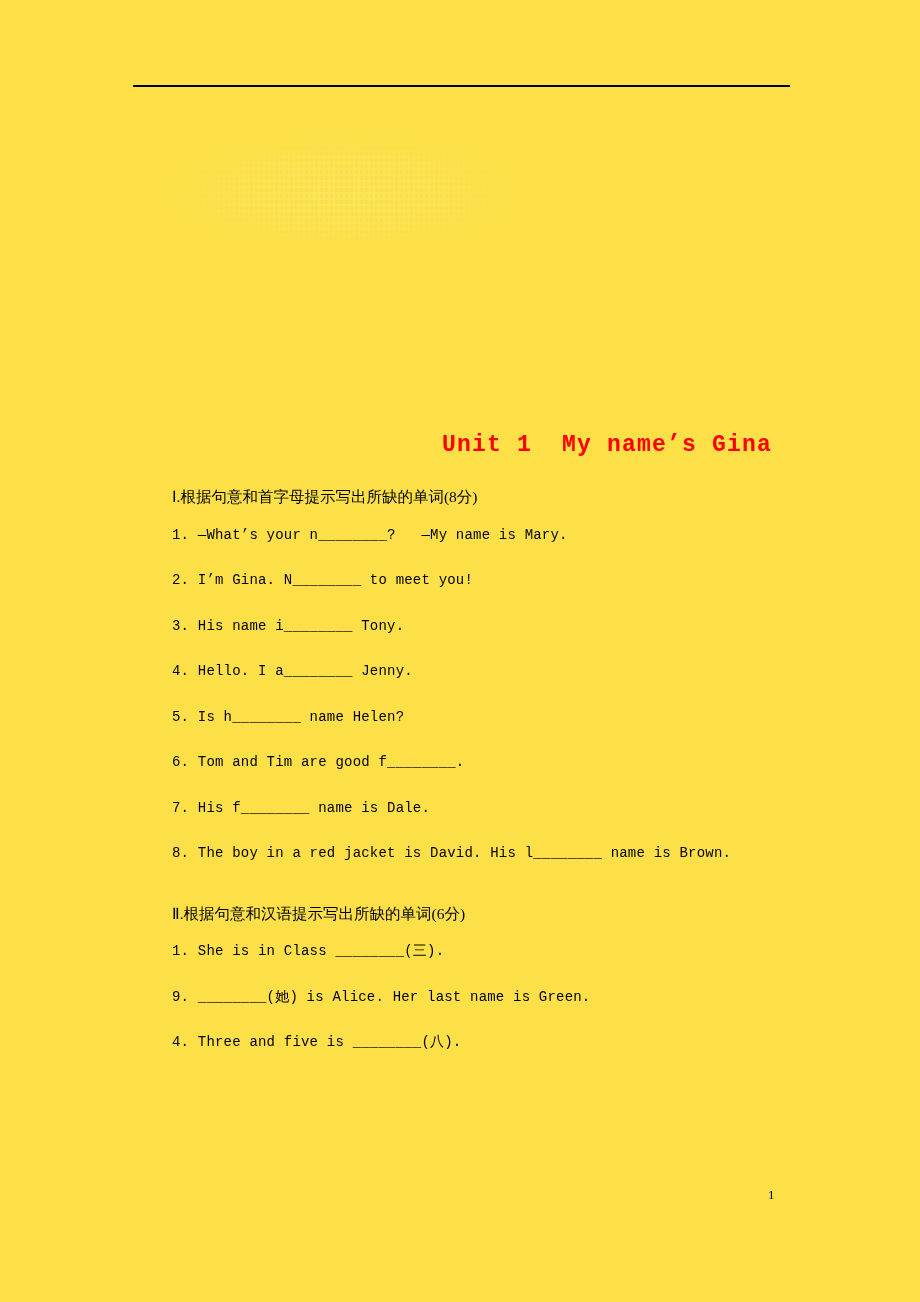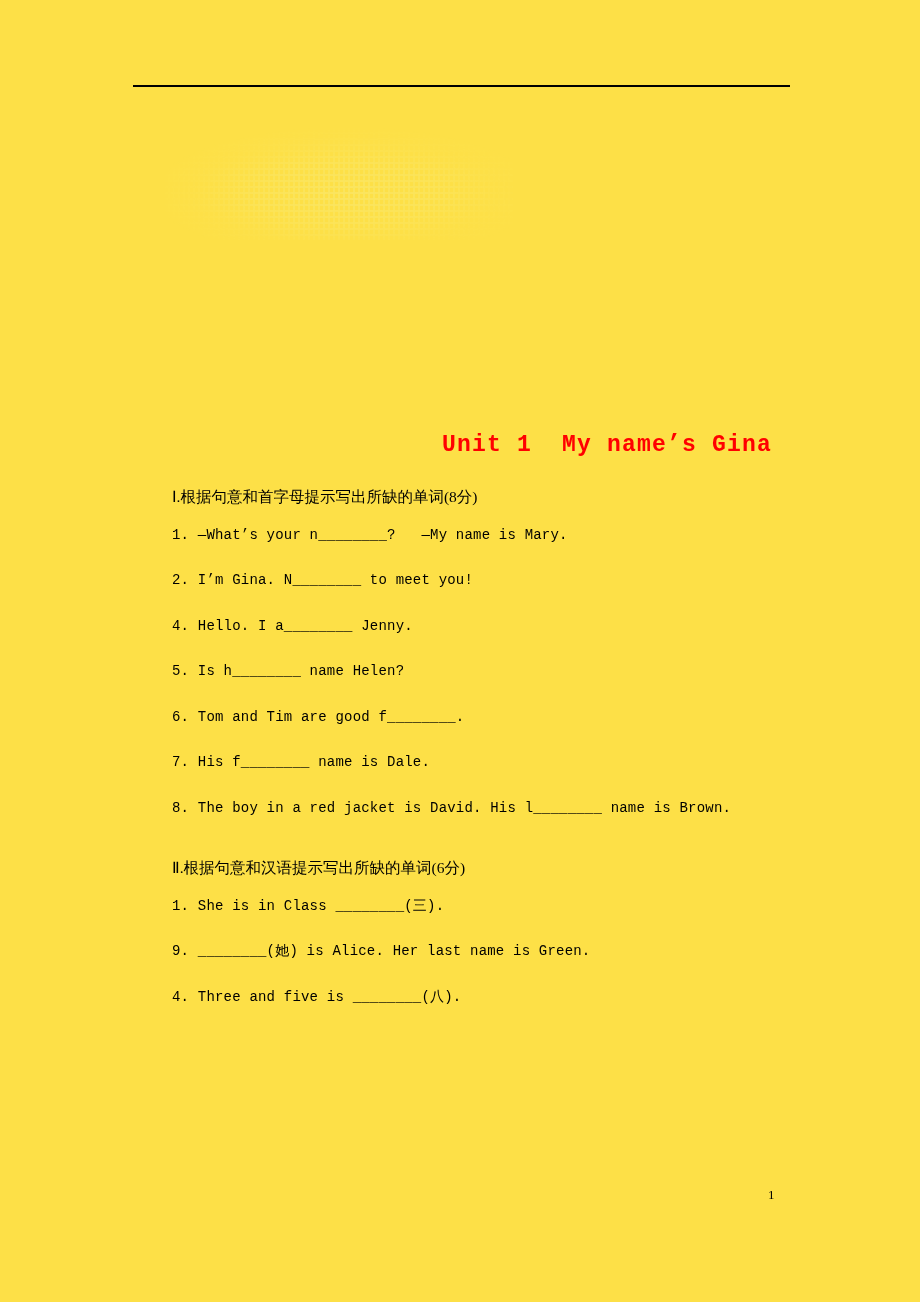--- a/index.html
+++ b/index.html
@@ -126,20 +126,21 @@
 
   <div class="doc-title">Unit 1  My name’s Gina</div>
 
   <div class="content">
 
     <div class="section sec1">
       <div class="section-heading">Ⅰ.根据句意和首字母提示写出所缺的单词(8分)</div>
 
       <div class="q-item">1. —What’s your n________?   —My name is Mary.</div>
       <div class="q-item">2. I’m Gina. N________ to meet you!</div>
+      <div class="q-item">3. His name i________ Tony.</div>
       <div class="q-item">4. Hello. I a________ Jenny.</div>
       <div class="q-item">5. Is h________ name Helen?</div>
       <div class="q-item">6. Tom and Tim are good f________.</div>
       <div class="q-item">7. His f________ name is Dale.</div>
       <div class="q-item">8. The boy in a red jacket is David. His l________ name is Brown.</div>
     </div>
 
     <div class="section sec2">
       <div class="section-heading">Ⅱ.根据句意和汉语提示写出所缺的单词(6分)</div>
 

